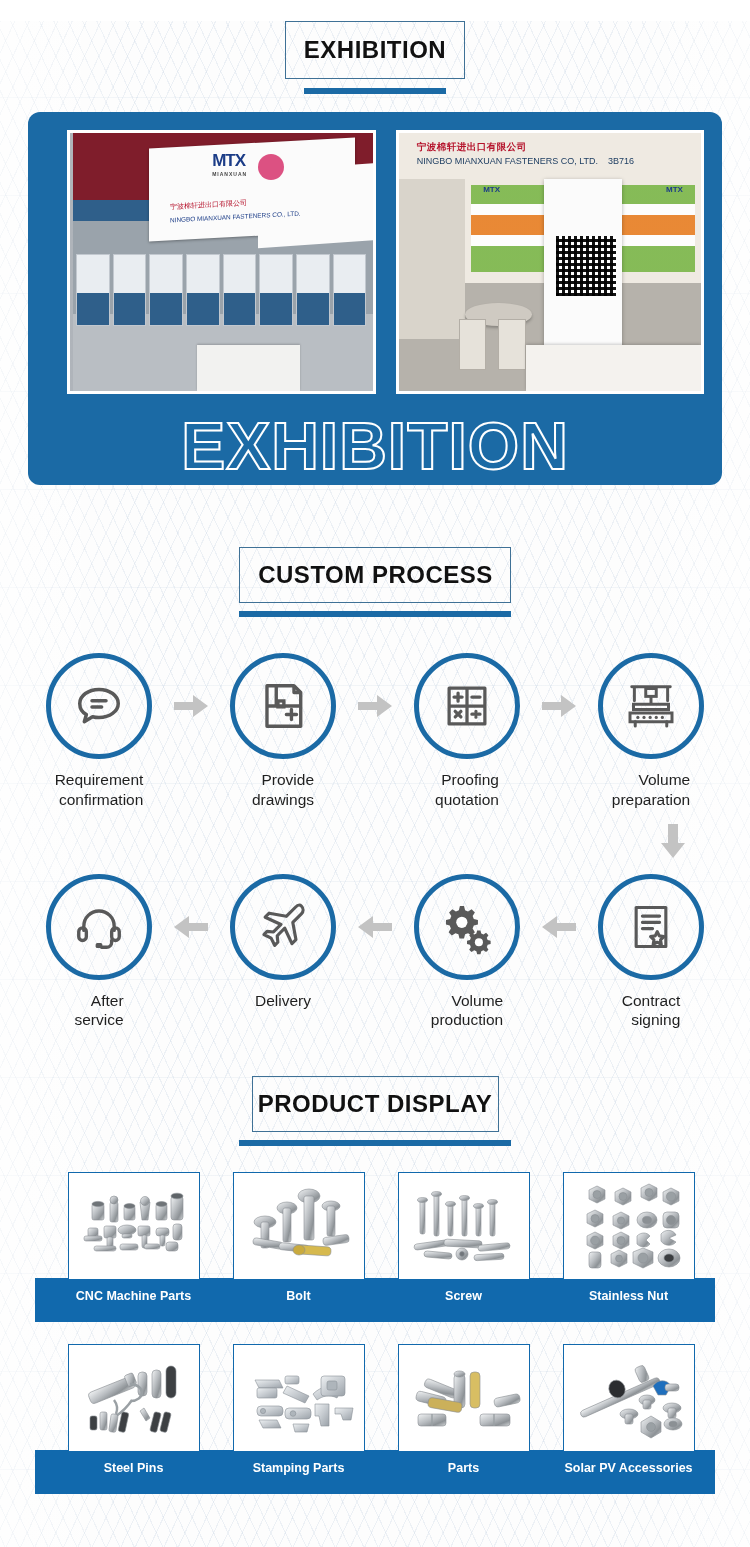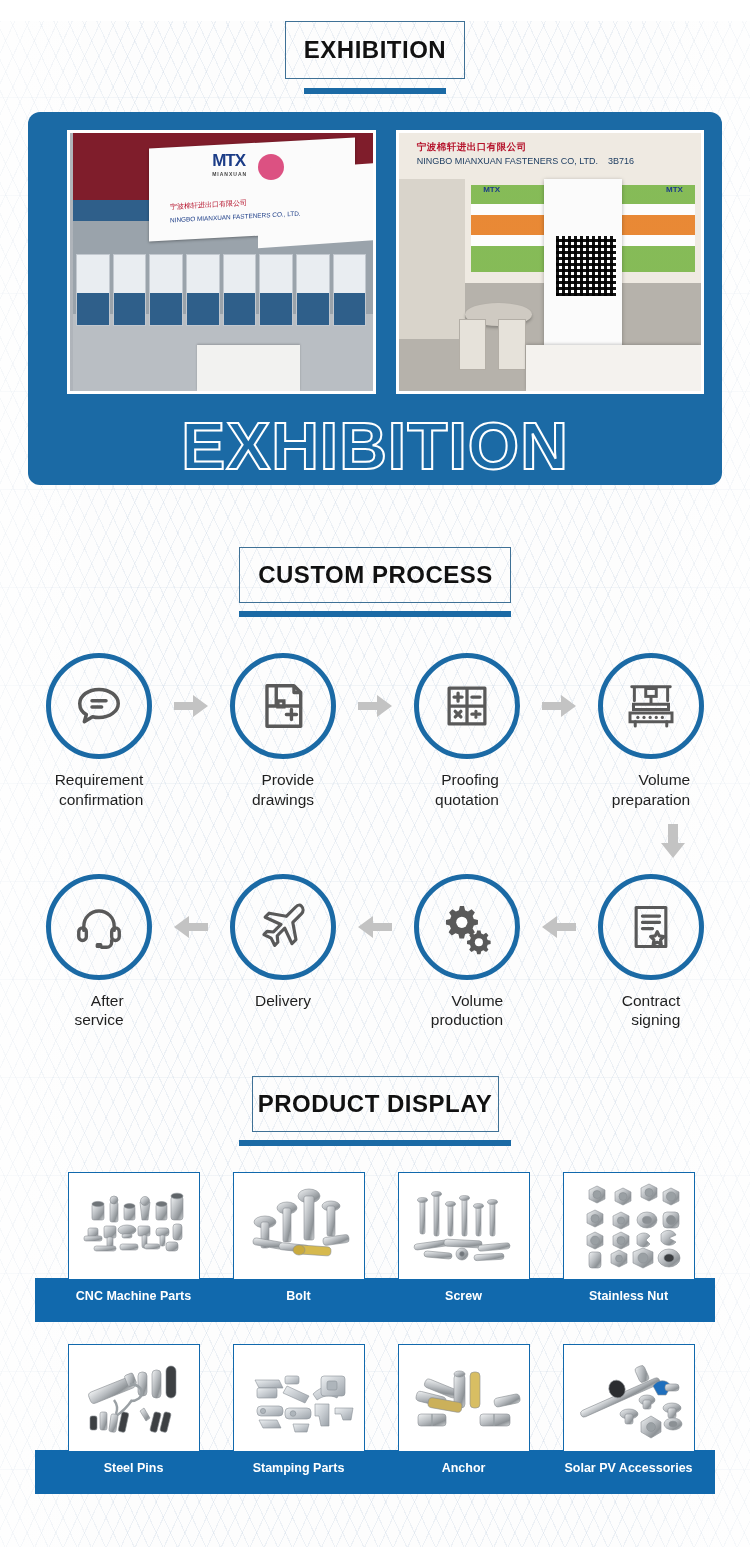--- a/index.html
+++ b/index.html
@@ -705,21 +705,21 @@
                   <rect x="90" y="46" width="26" height="9" rx="4" transform="rotate(-12 103 50)"></rect>
                   <rect x="14" y="64" width="28" height="12" rx="3"></rect>
                   <rect x="76" y="64" width="30" height="12" rx="3"></rect>
                   <path d="M28 64v12M90 64v12" stroke="#9aa0a4" stroke-width="1.4"></path>
                 </g>
                 <rect x="66" y="22" width="10" height="36" rx="4" fill="#d8be63"></rect>
                 <rect x="24" y="50" width="34" height="10" rx="4" fill="#cbb05a" transform="rotate(10 41 55)"></rect>
               </g>
             </svg>
           </div>
-          <div class="prod-name">Anchor</div>
+          <div class="prod-name">Parts</div>
         </div>
 
         <div class="prod-cell">
           <div class="prod-img">
             <svg width="120" height="96" viewBox="0 0 120 96">
               <g stroke="#8a8f93" stroke-width=".6">
                 <rect x="8" y="44" width="86" height="7" rx="3.5" transform="rotate(-24 51 47)" fill="url(#mg)"></rect>
                 <ellipse cx="48" cy="39" rx="8" ry="9" fill="#2b2d30" transform="rotate(-24 48 39)"></ellipse>
                 <rect x="68" y="16" width="10" height="16" rx="3" fill="url(#mg)" transform="rotate(-24 73 24)"></rect>
                 <path d="M84 36c5-7 14-7 18 0l-5 9h-8z" fill="#1f6fbd"></path>

